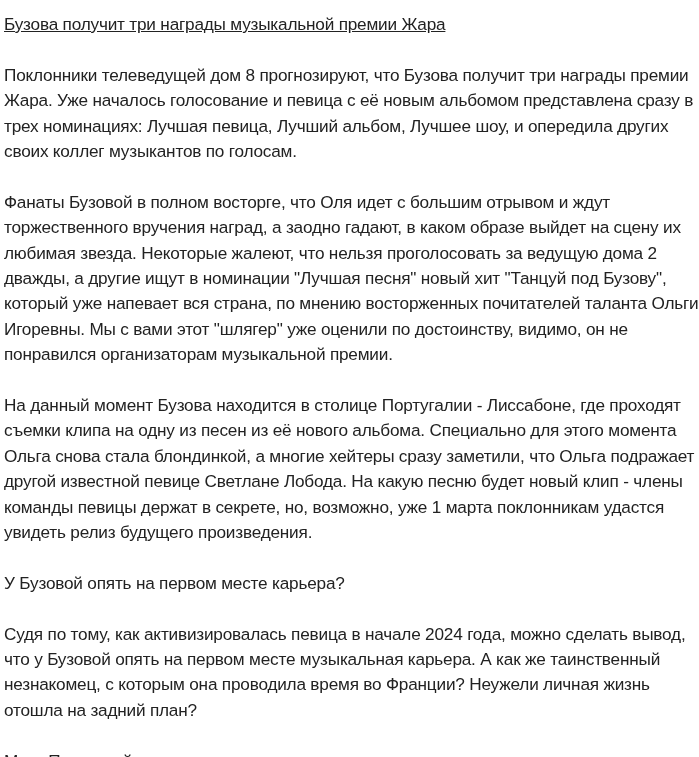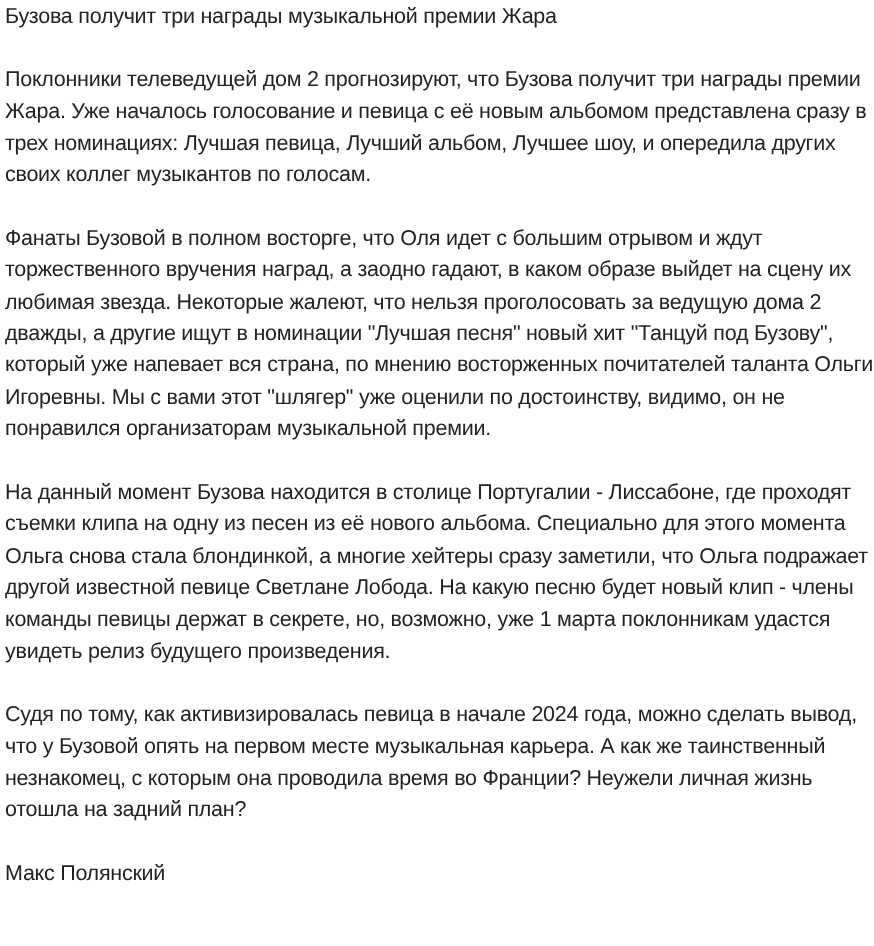--- a/index.html
+++ b/index.html
@@ -6,25 +6,26 @@
   body { width: 699px; height: 757px; overflow: hidden; }
   .doc {
     padding: 0 0 0 4px;
     font-family: "Liberation Sans", sans-serif;
     font-size: 17.2px;
     line-height: 25.4px;
     color: #222222;
     letter-spacing: -0.2px;
   }
   .doc p { margin: 0 0 25.4px 0; }
-  .doc .title { margin-top: 0; }
+  .doc .title { margin-top: 12px; text-decoration: underline; }
 </style>
 </head>
 <body>
 
 <div class="doc">
   <p class="title">Бузова получит три награды музыкальной премии Жара</p>
-  <p>Поклонники телеведущей дом 2 прогнозируют, что Бузова получит три награды премии Жара. Уже началось голосование и певица с её новым альбомом представлена сразу в трех номинациях: Лучшая певица, Лучший альбом, Лучшее шоу, и опередила других своих коллег музыкантов по голосам.</p>
+  <p>Поклонники телеведущей дом 8 прогнозируют, что Бузова получит три награды премии Жара. Уже началось голосование и певица с её новым альбомом представлена сразу в трех номинациях: Лучшая певица, Лучший альбом, Лучшее шоу, и опередила других своих коллег музыкантов по голосам.</p>
   <p>Фанаты Бузовой в полном восторге, что Оля идет с большим отрывом и ждут торжественного вручения наград, а заодно гадают, в каком образе выйдет на сцену их любимая звезда. Некоторые жалеют, что нельзя проголосовать за ведущую дома 2 дважды, а другие ищут в номинации "Лучшая песня" новый хит "Танцуй под Бузову", который уже напевает вся страна, по мнению восторженных почитателей таланта Ольги Игоревны. Мы с вами этот "шлягер" уже оценили по достоинству, видимо, он не понравился организаторам музыкальной премии.</p>
   <p>На данный момент Бузова находится в столице Португалии - Лиссабоне, где проходят съемки клипа на одну из песен из её нового альбома. Специально для этого момента Ольга снова стала блондинкой, а многие хейтеры сразу заметили, что Ольга подражает другой известной певице Светлане Лобода. На какую песню будет новый клип - члены команды певицы держат в секрете, но, возможно, уже 1 марта поклонникам удастся увидеть релиз будущего произведения.</p>
+  <p>У Бузовой опять на первом месте карьера?</p>
   <p>Судя по тому, как активизировалась певица в начале 2024 года, можно сделать вывод, что у Бузовой опять на первом месте музыкальная карьера. А как же таинственный незнакомец, с которым она проводила время во Франции? Неужели личная жизнь отошла на задний план?</p>
   <p>Макс Полянский</p>
 </div>
 
 </body></html>

